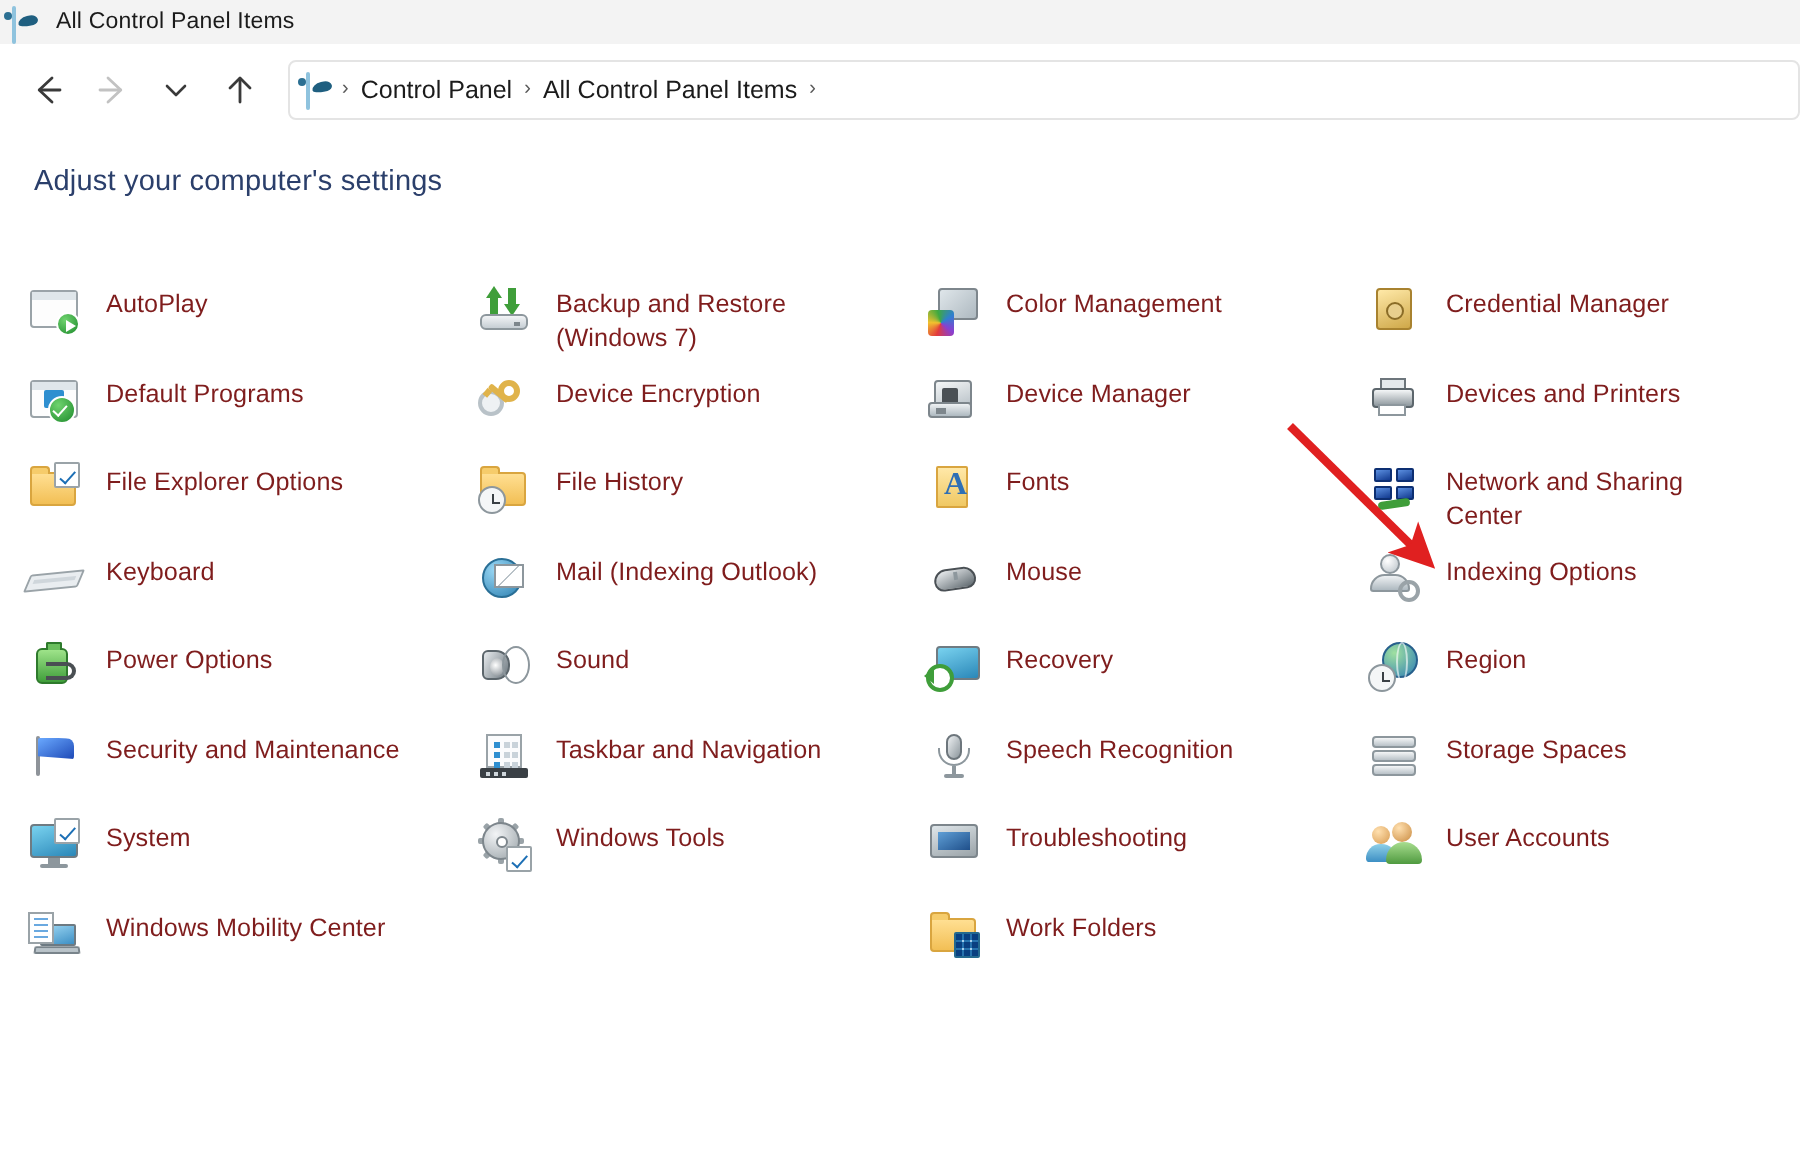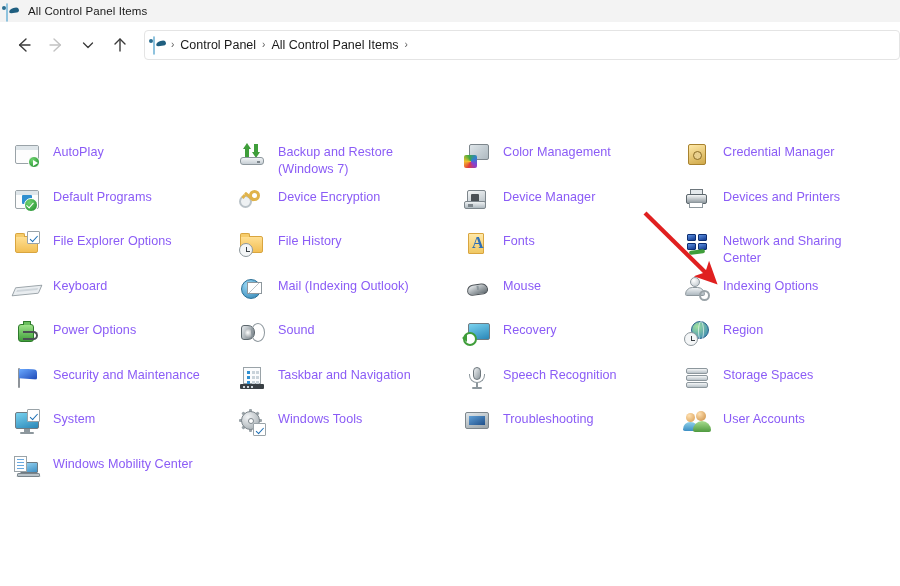--- a/index.html
+++ b/index.html
@@ -76,21 +76,21 @@
   .item{
     display:flex;align-items:flex-start;
     height:44.5px;box-sizing:border-box;padding-top:3px;cursor:default;
   }
   .item.tall{height:44.5px;}
   .item .ico{
     width:26px;height:26px;flex:0 0 auto;margin-left:14px;margin-right:13px;
     position:relative;margin-top:1px;
   }
   .item .lbl{
-    font-size:12.6px;color:#8b5cf6;line-height:16.5px;
+    font-size:12.6px;color:#7f1d1d;line-height:16.5px;
     letter-spacing:.05px;padding-top:3px;
   }
   .item .lbl .l2{display:block;}
 
   
   .win{position:absolute;left:1px;top:3px;width:24px;height:19px;
        background:#fdfdfd;border:1.5px solid #9aa3a8;border-radius:2px;box-sizing:border-box;}
   .win .bar{position:absolute;left:0;top:0;right:0;height:4px;background:#dfe6ea;}
 
   
@@ -381,20 +381,21 @@
         <span class="cp-glyph"></span>
       </span>
       <span class="crumb-sep">›</span>
       <span class="crumb">Control Panel</span>
       <span class="crumb-sep">›</span>
       <span class="crumb">All Control Panel Items</span>
       <span class="crumb-sep">›</span>
     </div>
   </div>
 
+  <div class="heading">Adjust your computer's settings</div>
 
   <div class="grid">
 
     <div class="col">
 
       <div class="item">
         <span class="ico">
           <span class="win">
               <span class="bar"></span>
             </span>
@@ -587,20 +588,27 @@
         <span class="lbl">Speech Recognition</span>
       </div>
 
       <div class="item">
         <span class="ico">
           <span class="ts-mon"></span>
         </span>
         <span class="lbl">Troubleshooting</span>
       </div>
 
+      <div class="item">
+        <span class="ico">
+          <span class="folder"></span>
+            <span class="wf-grid"></span>
+        </span>
+        <span class="lbl">Work Folders</span>
+      </div>
     </div>
 
     <div class="col">
 
       <div class="item">
         <span class="ico">
           <span class="vault"></span>
         </span>
         <span class="lbl">Credential Manager</span>
       </div>

